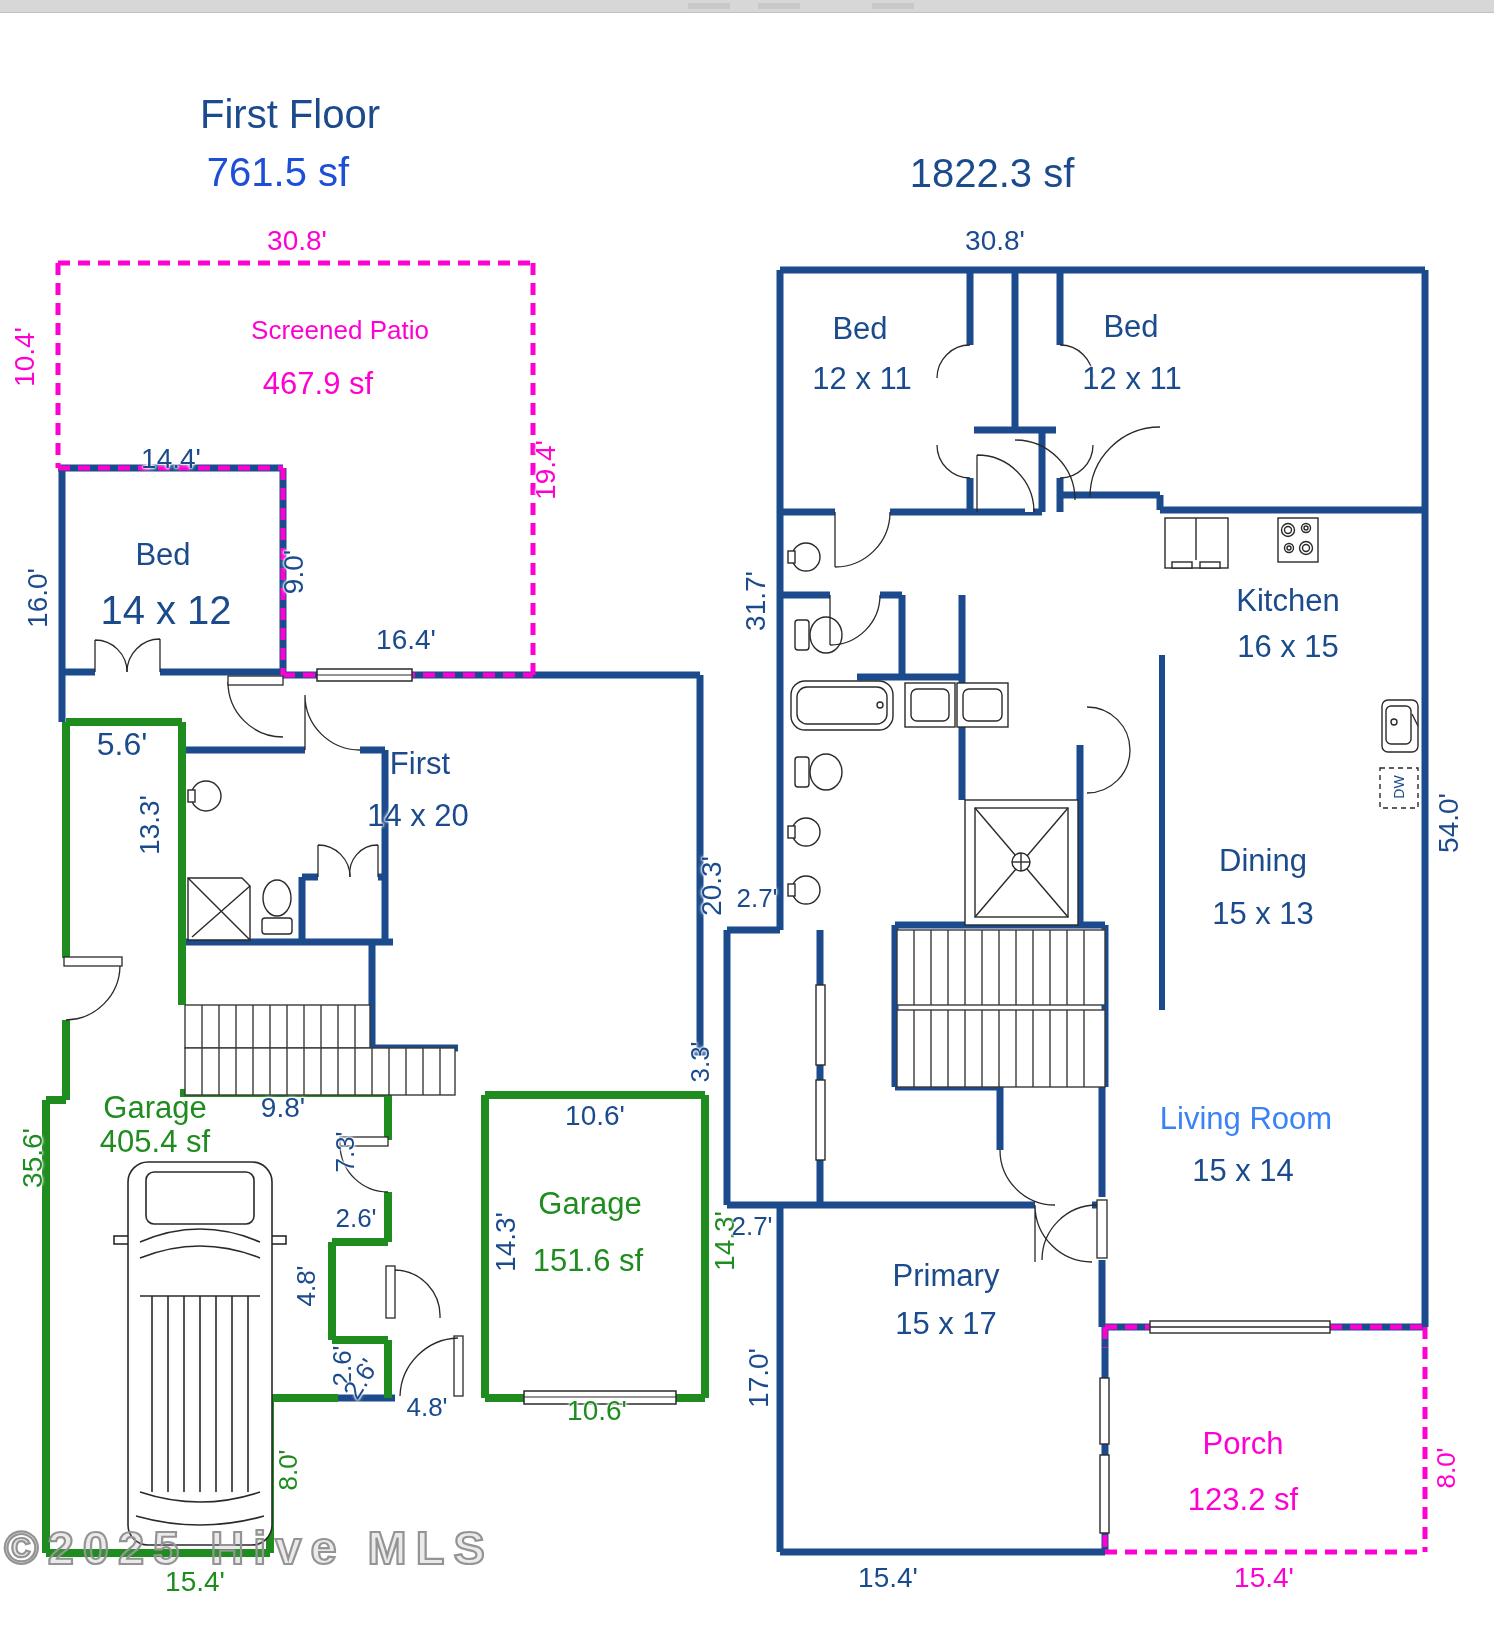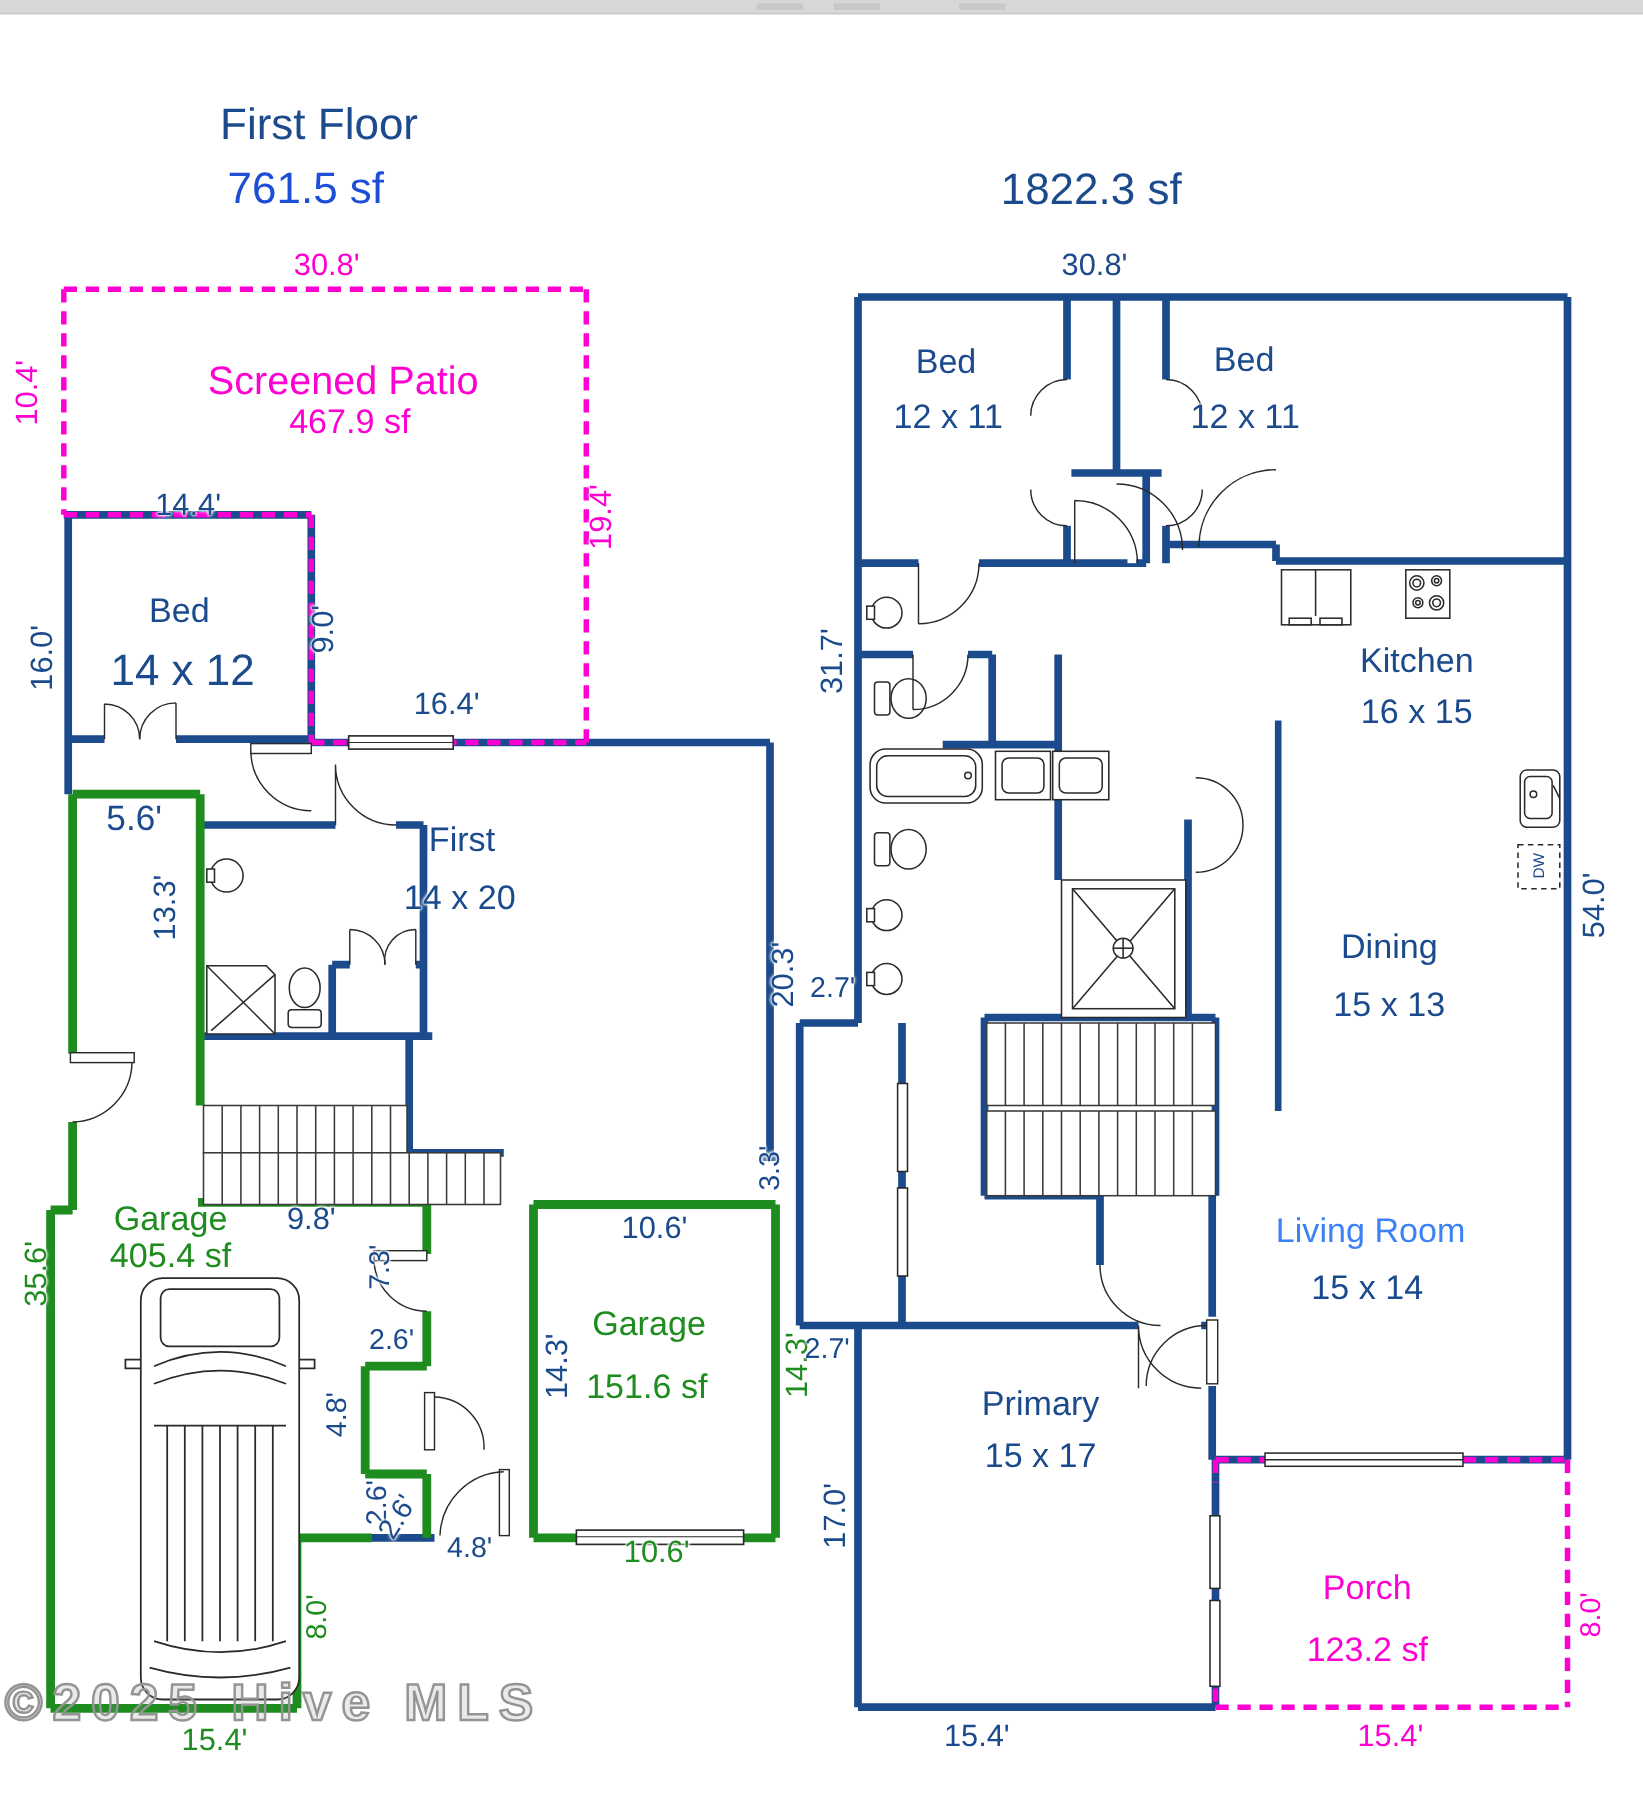--- a/index.html
+++ b/index.html
@@ -200,21 +200,21 @@
         <path d="M1035,1205 A57,57 0 0 0 1092,1262 M1035,1205 L1035,1262"></path>
       </g>
     </g>
   </svg>
 
   <div id="label-layer">
       <span class="lbl" style="left: 290px; top: 114px; font-size: 40px; color: rgb(27, 75, 140); transform: translate(-50%, -50%) rotate(0deg);">First Floor</span>
       <span class="lbl" style="left: 278px; top: 172px; font-size: 40px; color: #1d4ed8; transform: translate(-50%, -50%) rotate(0deg);">761.5 sf</span>
       <span class="lbl" style="left: 992px; top: 173px; font-size: 40px; color: rgb(27, 75, 140); transform: translate(-50%, -50%) rotate(0deg);">1822.3 sf</span>
       <span class="lbl" style="left: 297px; top: 241px; font-size: 28px; color: rgb(255, 0, 210); transform: translate(-50%, -50%) rotate(0deg);">30.8'</span>
-      <span class="lbl" style="left: 312px; top: 330px; font-size: 36px; color: rgb(255, 0, 210); transform: translate(-50%, -50%) rotate(0deg); margin-top: 16px;">Screened Patio</span>
+      <span class="lbl" style="left: 340px; top: 330px; font-size: 26px; color: rgb(255, 0, 210); transform: translate(-50%, -50%) rotate(0deg);">Screened Patio</span>
       <span class="lbl" style="left: 318px; top: 384px; font-size: 31px; color: rgb(255, 0, 210); transform: translate(-50%, -50%) rotate(0deg);">467.9 sf</span>
       <span class="lbl" style="left: 25px; top: 357px; font-size: 28px; color: rgb(255, 0, 210); transform: translate(-50%, -50%) rotate(-90deg);">10.4'</span>
       <span class="lbl" style="left: 546px; top: 470px; font-size: 28px; color: rgb(255, 0, 210); transform: translate(-50%, -50%) rotate(-90deg);">19.4'</span>
       <span class="lbl" style="left: 171px; top: 459px; font-size: 28px; color: rgb(27, 75, 140); transform: translate(-50%, -50%) rotate(0deg);">14.4'</span>
       <span class="lbl" style="left: 163px; top: 555px; font-size: 31px; color: rgb(27, 75, 140); transform: translate(-50%, -50%) rotate(0deg);">Bed</span>
       <span class="lbl" style="left: 166px; top: 610px; font-size: 40px; color: rgb(27, 75, 140); transform: translate(-50%, -50%) rotate(0deg);">14 x 12</span>
       <span class="lbl" style="left: 294px; top: 572px; font-size: 28px; color: rgb(27, 75, 140); transform: translate(-50%, -50%) rotate(-90deg);">9.0'</span>
       <span class="lbl" style="left: 38px; top: 598px; font-size: 28px; color: rgb(27, 75, 140); transform: translate(-50%, -50%) rotate(-90deg);">16.0'</span>
       <span class="lbl" style="left: 406px; top: 640px; font-size: 28px; color: rgb(27, 75, 140); transform: translate(-50%, -50%) rotate(0deg);">16.4'</span>
       <span class="lbl" style="left: 420px; top: 764px; font-size: 31px; color: rgb(27, 75, 140); transform: translate(-50%, -50%) rotate(0deg);">First</span>

